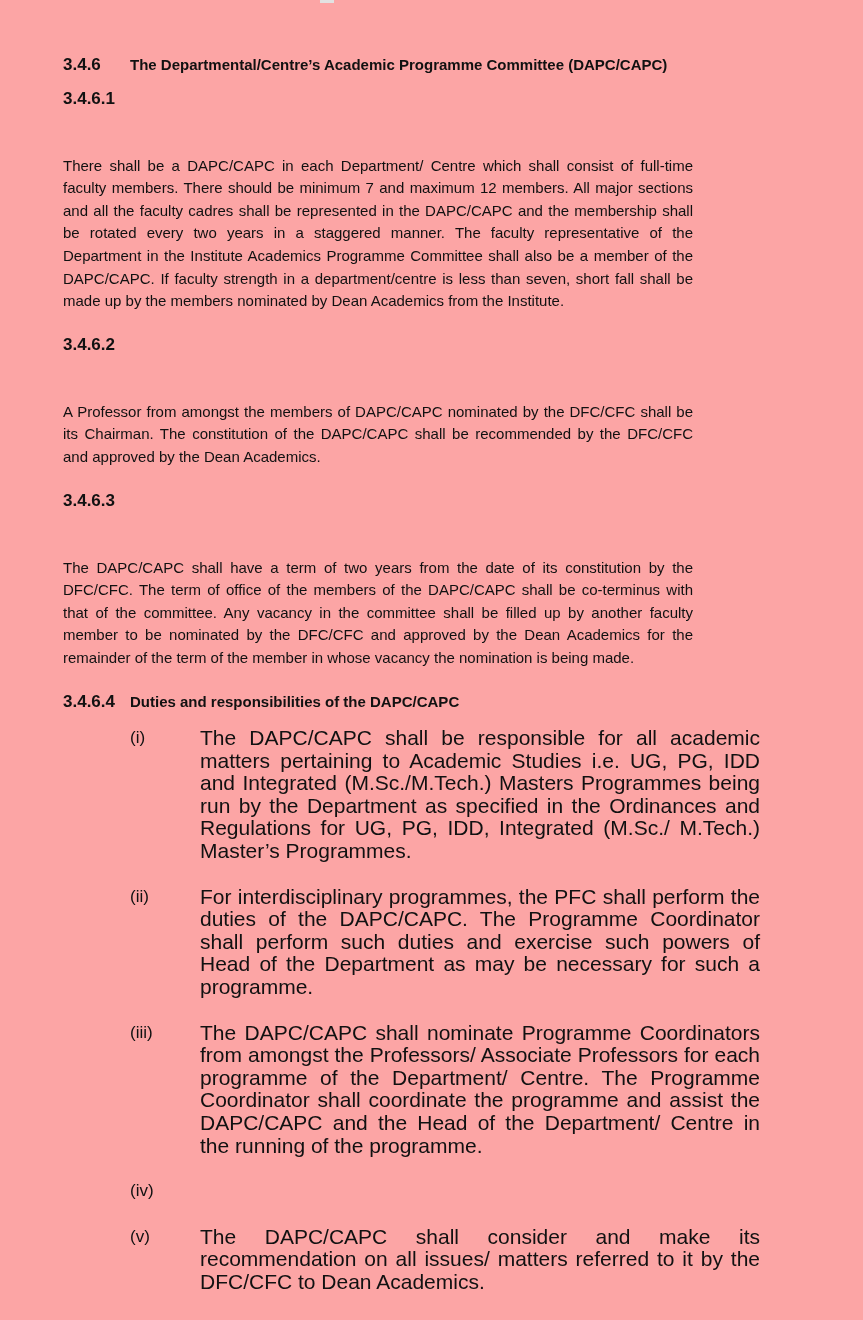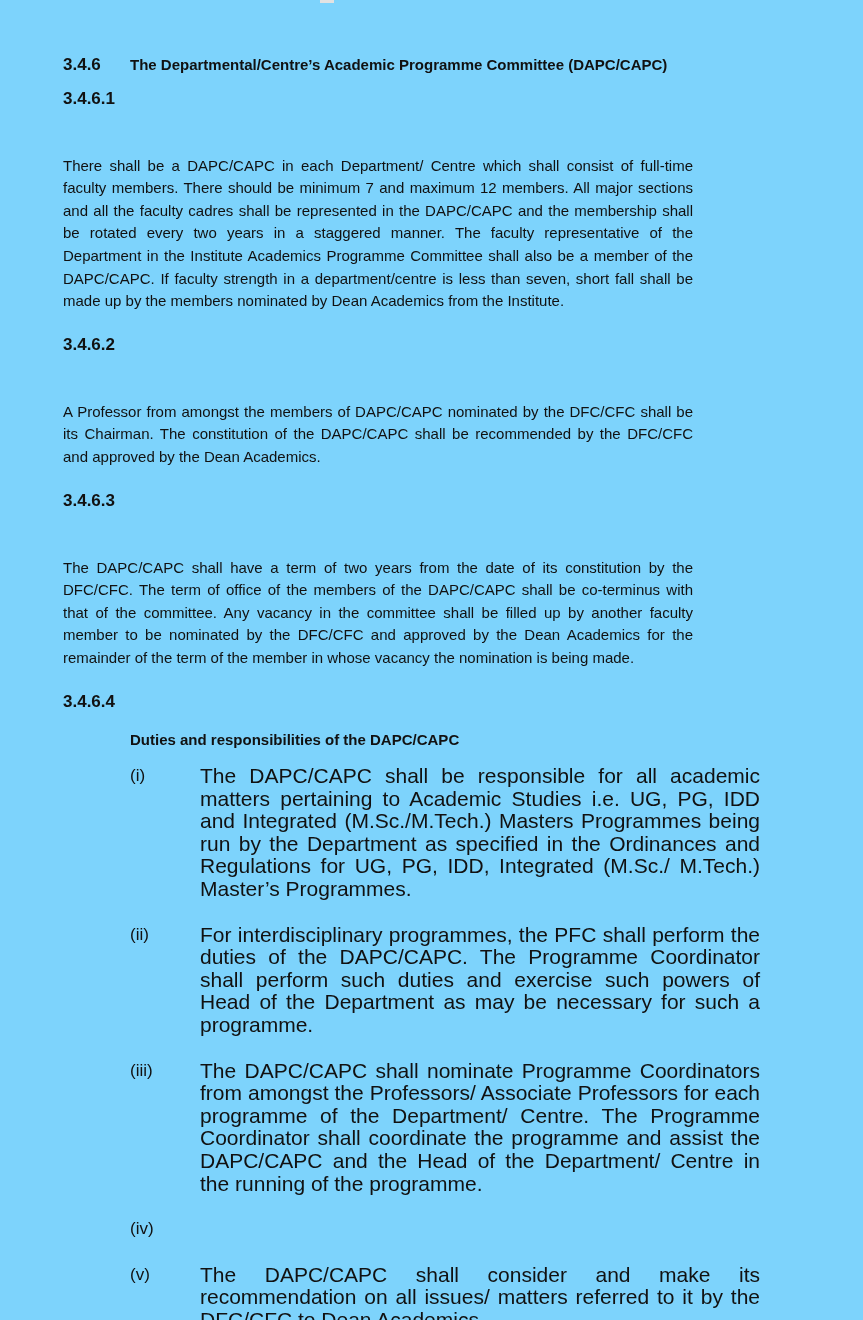--- a/index.html
+++ b/index.html
@@ -8,21 +8,21 @@
     background: #ffffff;
   }
   body {
     font-family: "Liberation Sans", sans-serif;
     color: #111111;
   }
   .page {
     position: relative;
     width: 863px;
     height: 1320px;
-    background: #7dd3fc;
+    background: #fca5a5;
     box-sizing: border-box;
     padding: 54px 103px 0 63px;
     overflow: hidden;
   }
   .artifact-mark {
     position: absolute;
     left: 320px;
     top: 0;
     width: 14px;
     height: 3px;
@@ -55,21 +55,20 @@
   .clause {
     margin-bottom: 21px;
     flex-direction: column;
   }
   .duties-heading {
     margin-bottom: 14px;
   }
   .duties-heading .body-col {
     font-weight: bold;
     text-align: left;
-    margin-top: 38px;
   }
   .duty-item {
     margin-left: 67px;
     display: flex;
     align-items: flex-start;
     margin-bottom: 23px;
   }
   .marker-col {
     flex: 0 0 70px;
     font-size: 17px;

